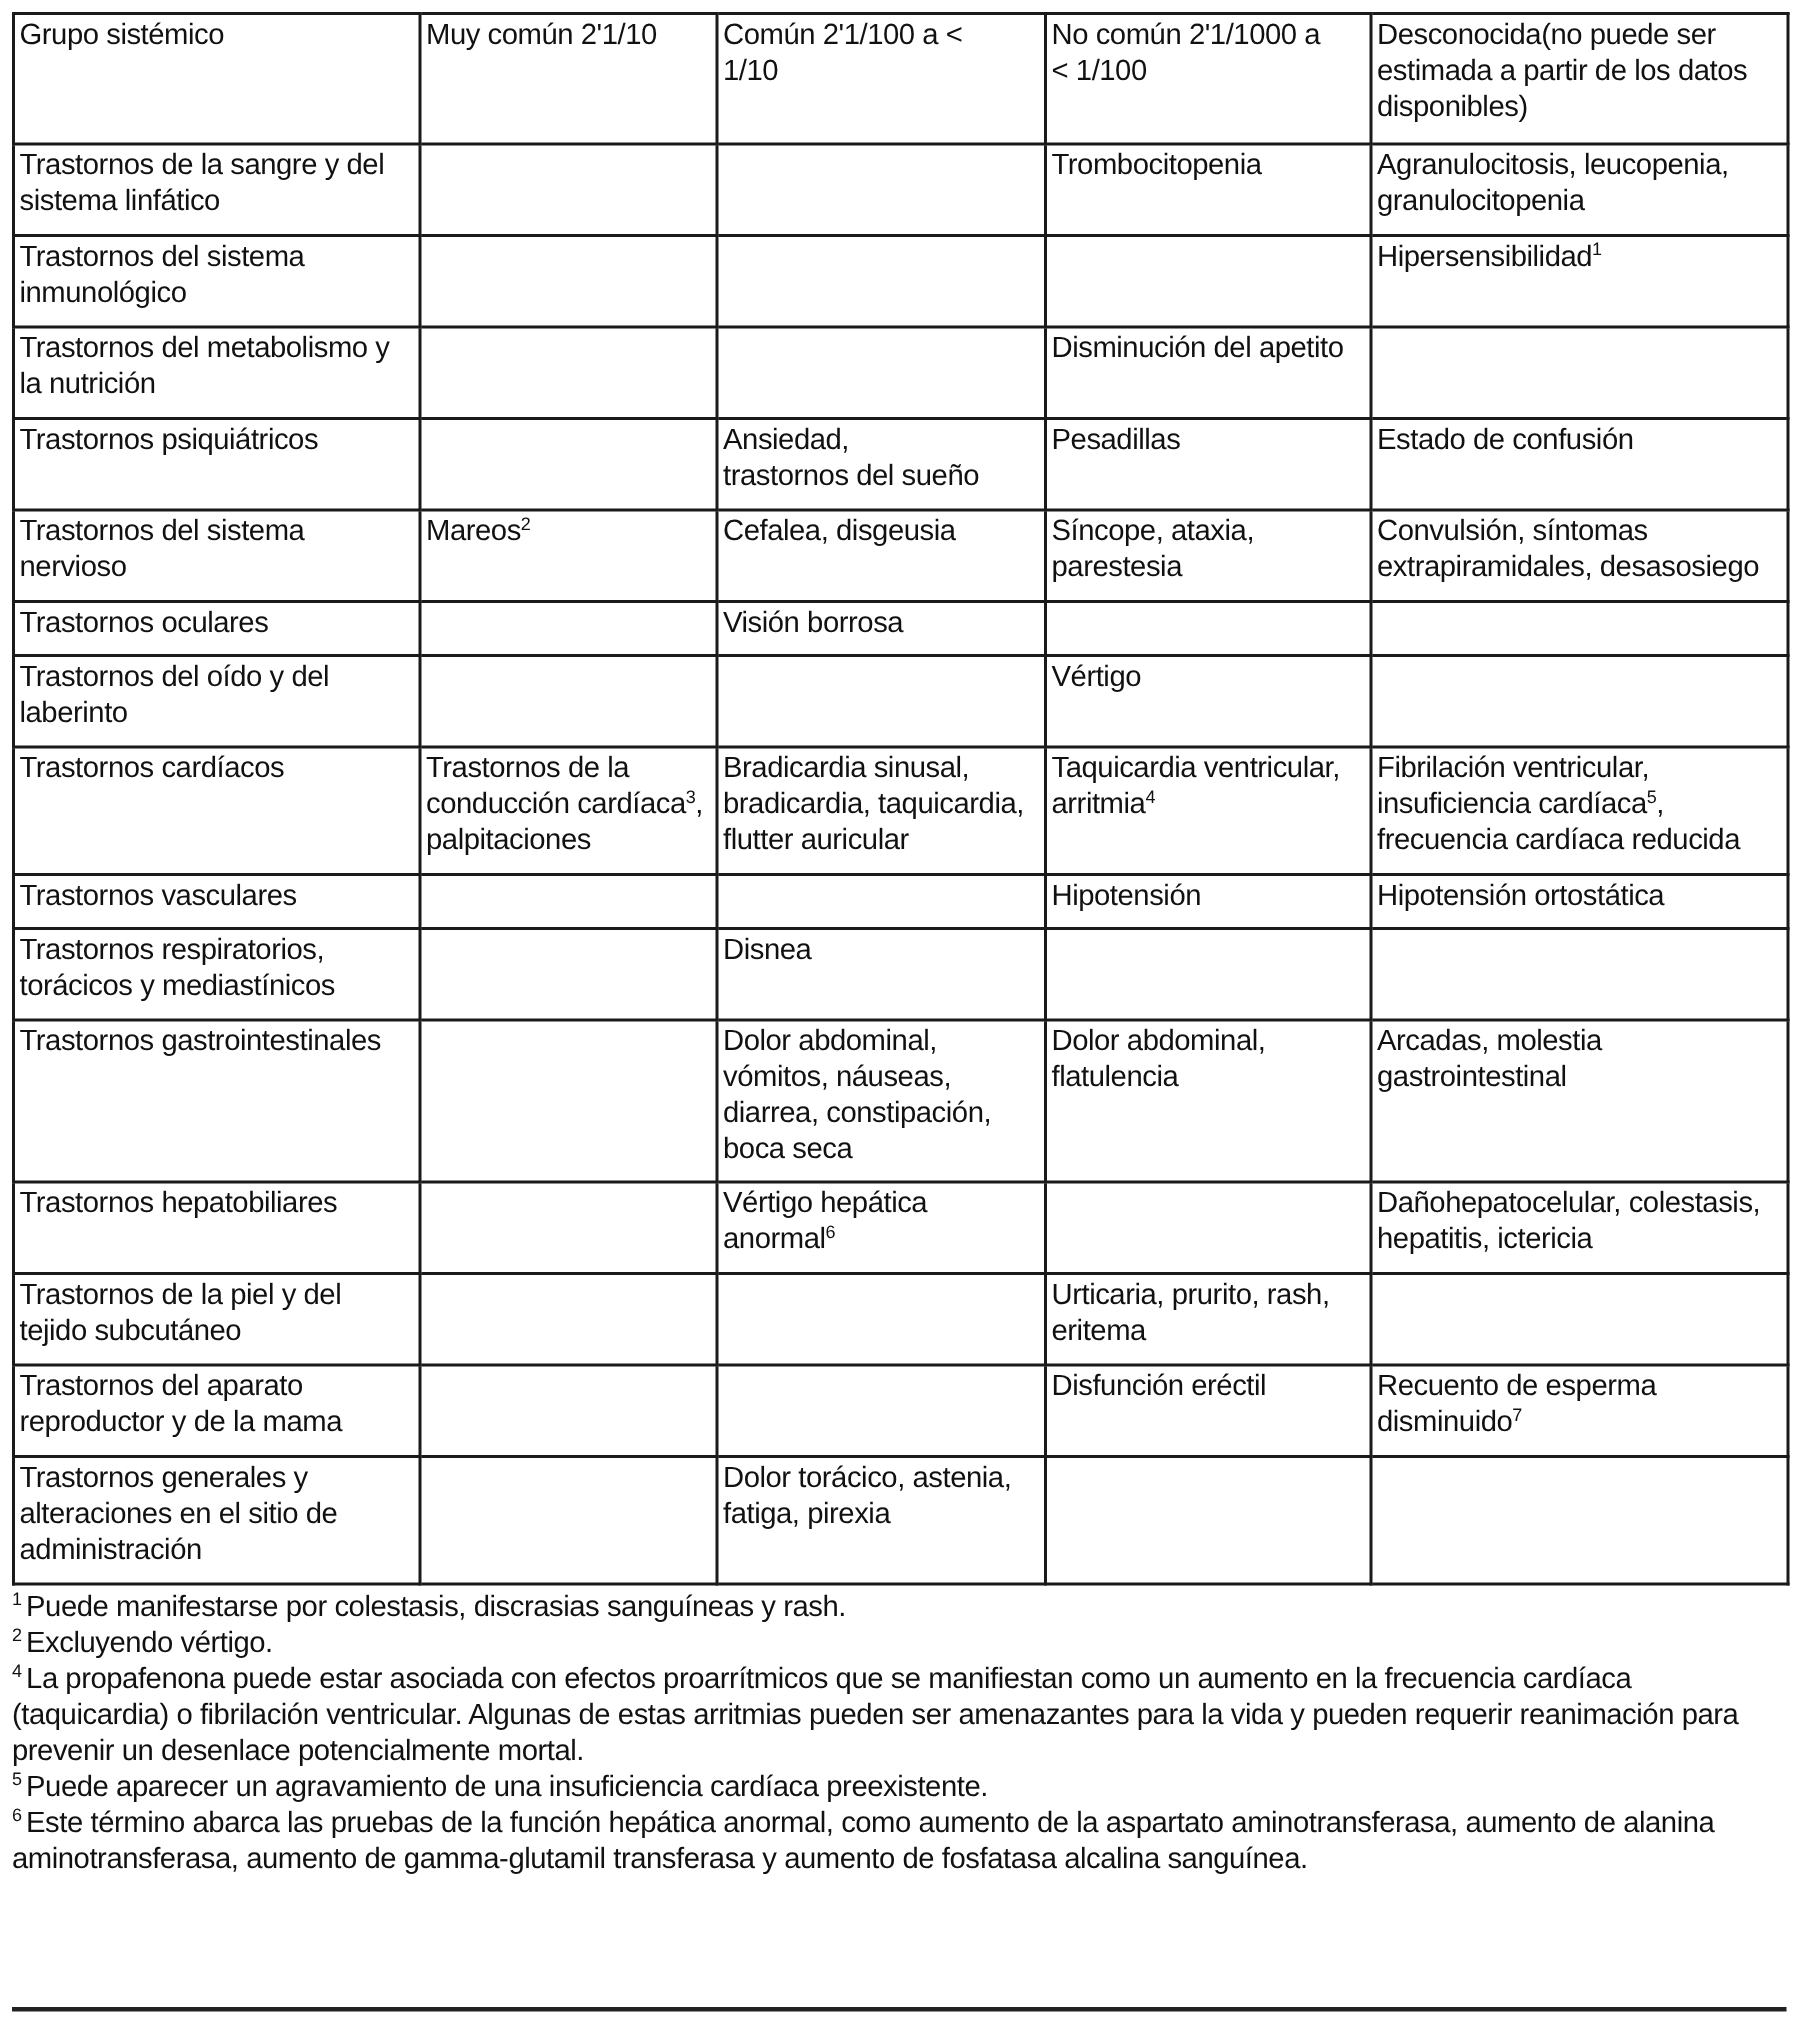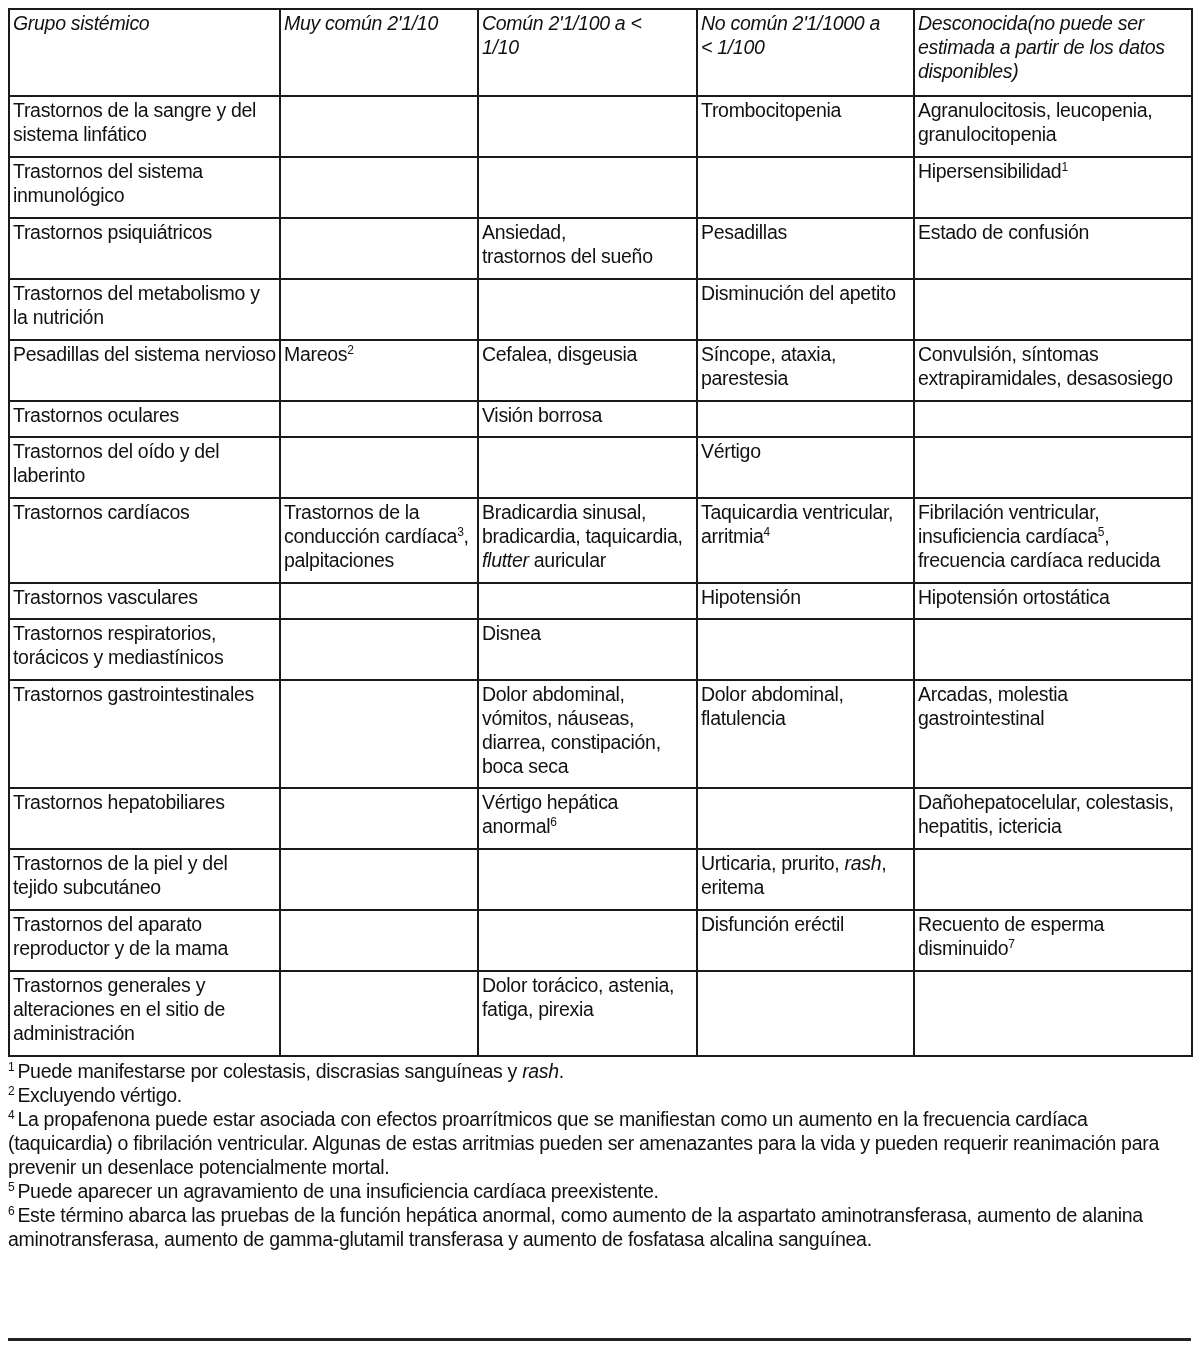--- a/index.html
+++ b/index.html
@@ -17,32 +17,32 @@
     line-height: 24px;
     letter-spacing: -0.3px;
   }
   table.ae td, table.ae th {
     border: 2px solid #1a1a1a;
     vertical-align: top;
     text-align: left;
     padding: 1px 3px 9px 3px;
     font-weight: normal;
   }
-  table.ae th { font-style: italic; padding-bottom: 12px; margin-top: 16px; }
+  table.ae th { padding-bottom: 12px; margin-top: 16px; }
   col.c0 { width: 271px; }
   col.c1 { width: 198px; }
   col.c2 { width: 219px; }
   col.c3 { width: 217px; }
   col.c4 { width: 278px; }
   .h1 { height: 84px; }
   .r2 { height: 61px; padding-left: 16px; }
   .r1 { height: 36px; margin-top: 28px; }
   .r3 { height: 85px; }
   sup { font-size: 12px; line-height: 0; vertical-align: 7px; }
-  .it { font-style: italic; }
+  .it { }
   .notes {
     margin-top: 2px;
     font-size: 19.5px;
     line-height: 24px;
     letter-spacing: -0.3px;
     width: 1183px;
   }
   .notes p { margin: 0; }
   .notes sup { font-size: 12px; vertical-align: 7px; margin-right: 3px; }
   .rule {
@@ -83,37 +83,37 @@
 
       <tr class="r2">
         <td>Trastornos del sistema inmunológico</td>
         <td></td>
         <td></td>
         <td></td>
         <td><span>Hipersensibilidad</span><sup>1</sup></td>
       </tr>
 
       <tr class="r2">
+        <td>Trastornos del metabolismo y la nutrición</td>
+        <td></td>
+        <td></td>
+        <td>Disminución del apetito</td>
+        <td></td>
+      </tr>
+
+      <tr class="r2">
         <td>Trastornos psiquiátricos</td>
         <td></td>
         <td><span>Ansiedad,</span><br><span>trastornos del sueño</span></td>
         <td>Pesadillas</td>
         <td>Estado de confusión</td>
       </tr>
 
       <tr class="r2">
-        <td>Trastornos del metabolismo y la nutrición</td>
-        <td></td>
-        <td></td>
-        <td>Disminución del apetito</td>
-        <td></td>
-      </tr>
-
-      <tr class="r2">
-        <td>Pesadillas del sistema nervioso</td>
+        <td>Trastornos del sistema nervioso</td>
         <td><span>Mareos</span><sup>2</sup></td>
         <td>Cefalea, disgeusia</td>
         <td>Síncope, ataxia, parestesia</td>
         <td>Convulsión, síntomas extrapiramidales, desasosiego</td>
       </tr>
 
       <tr class="r1">
         <td>Trastornos oculares</td>
         <td></td>
         <td>Visión borrosa</td>

